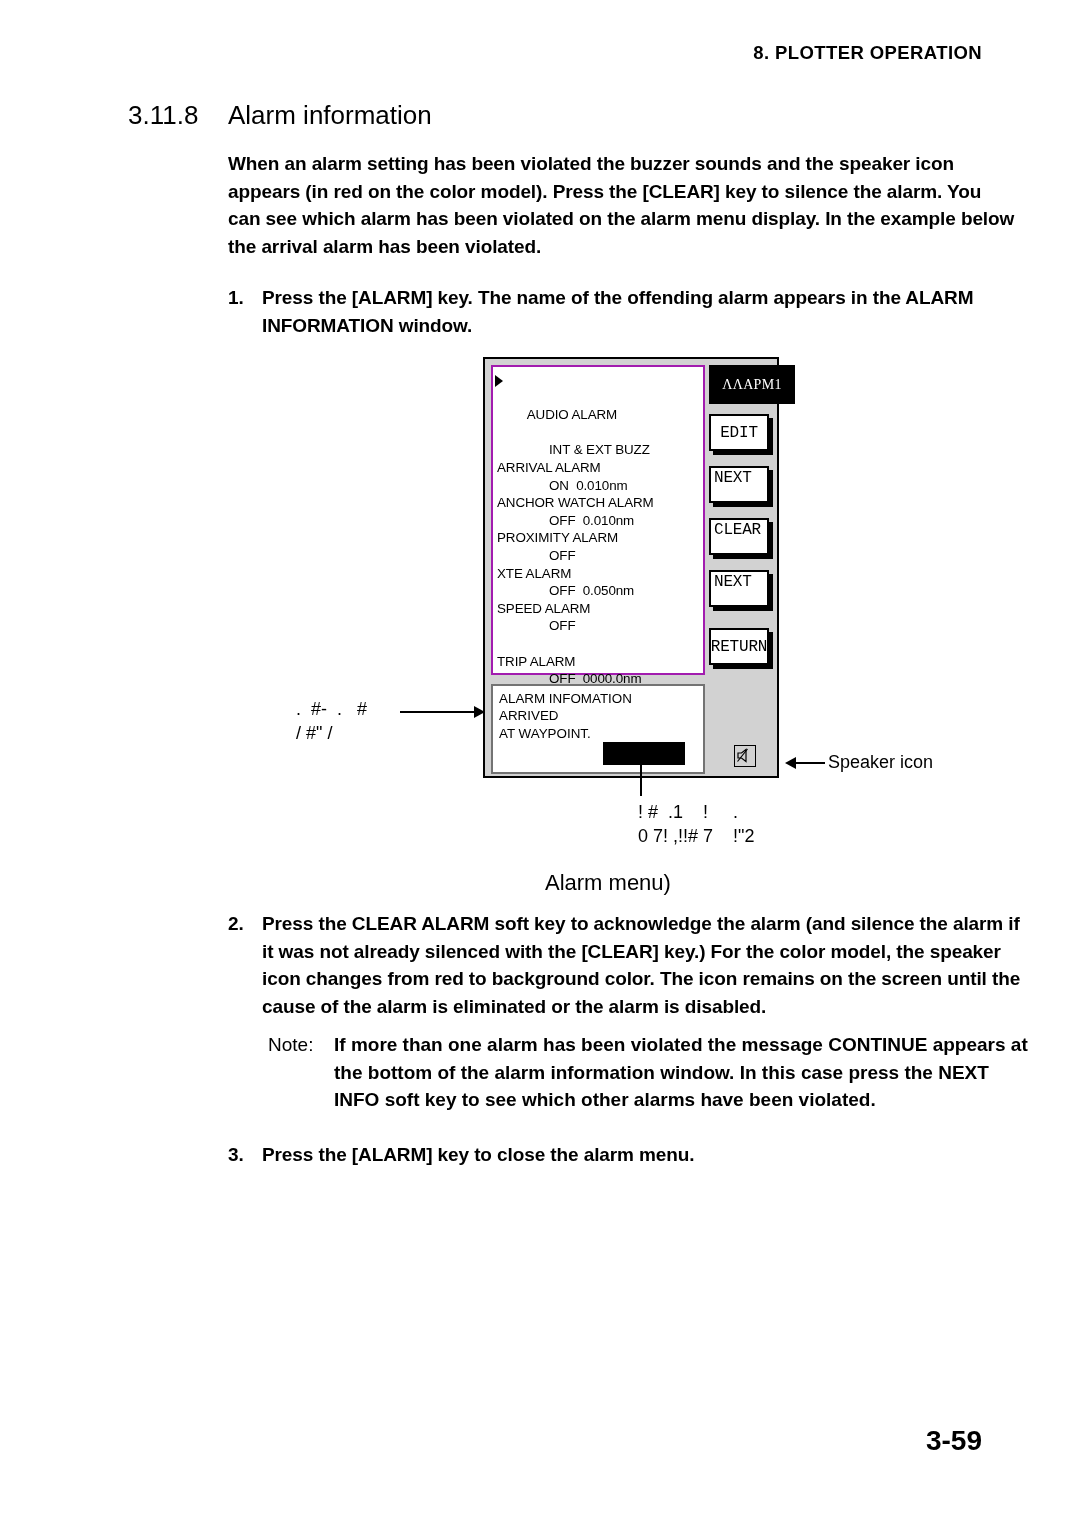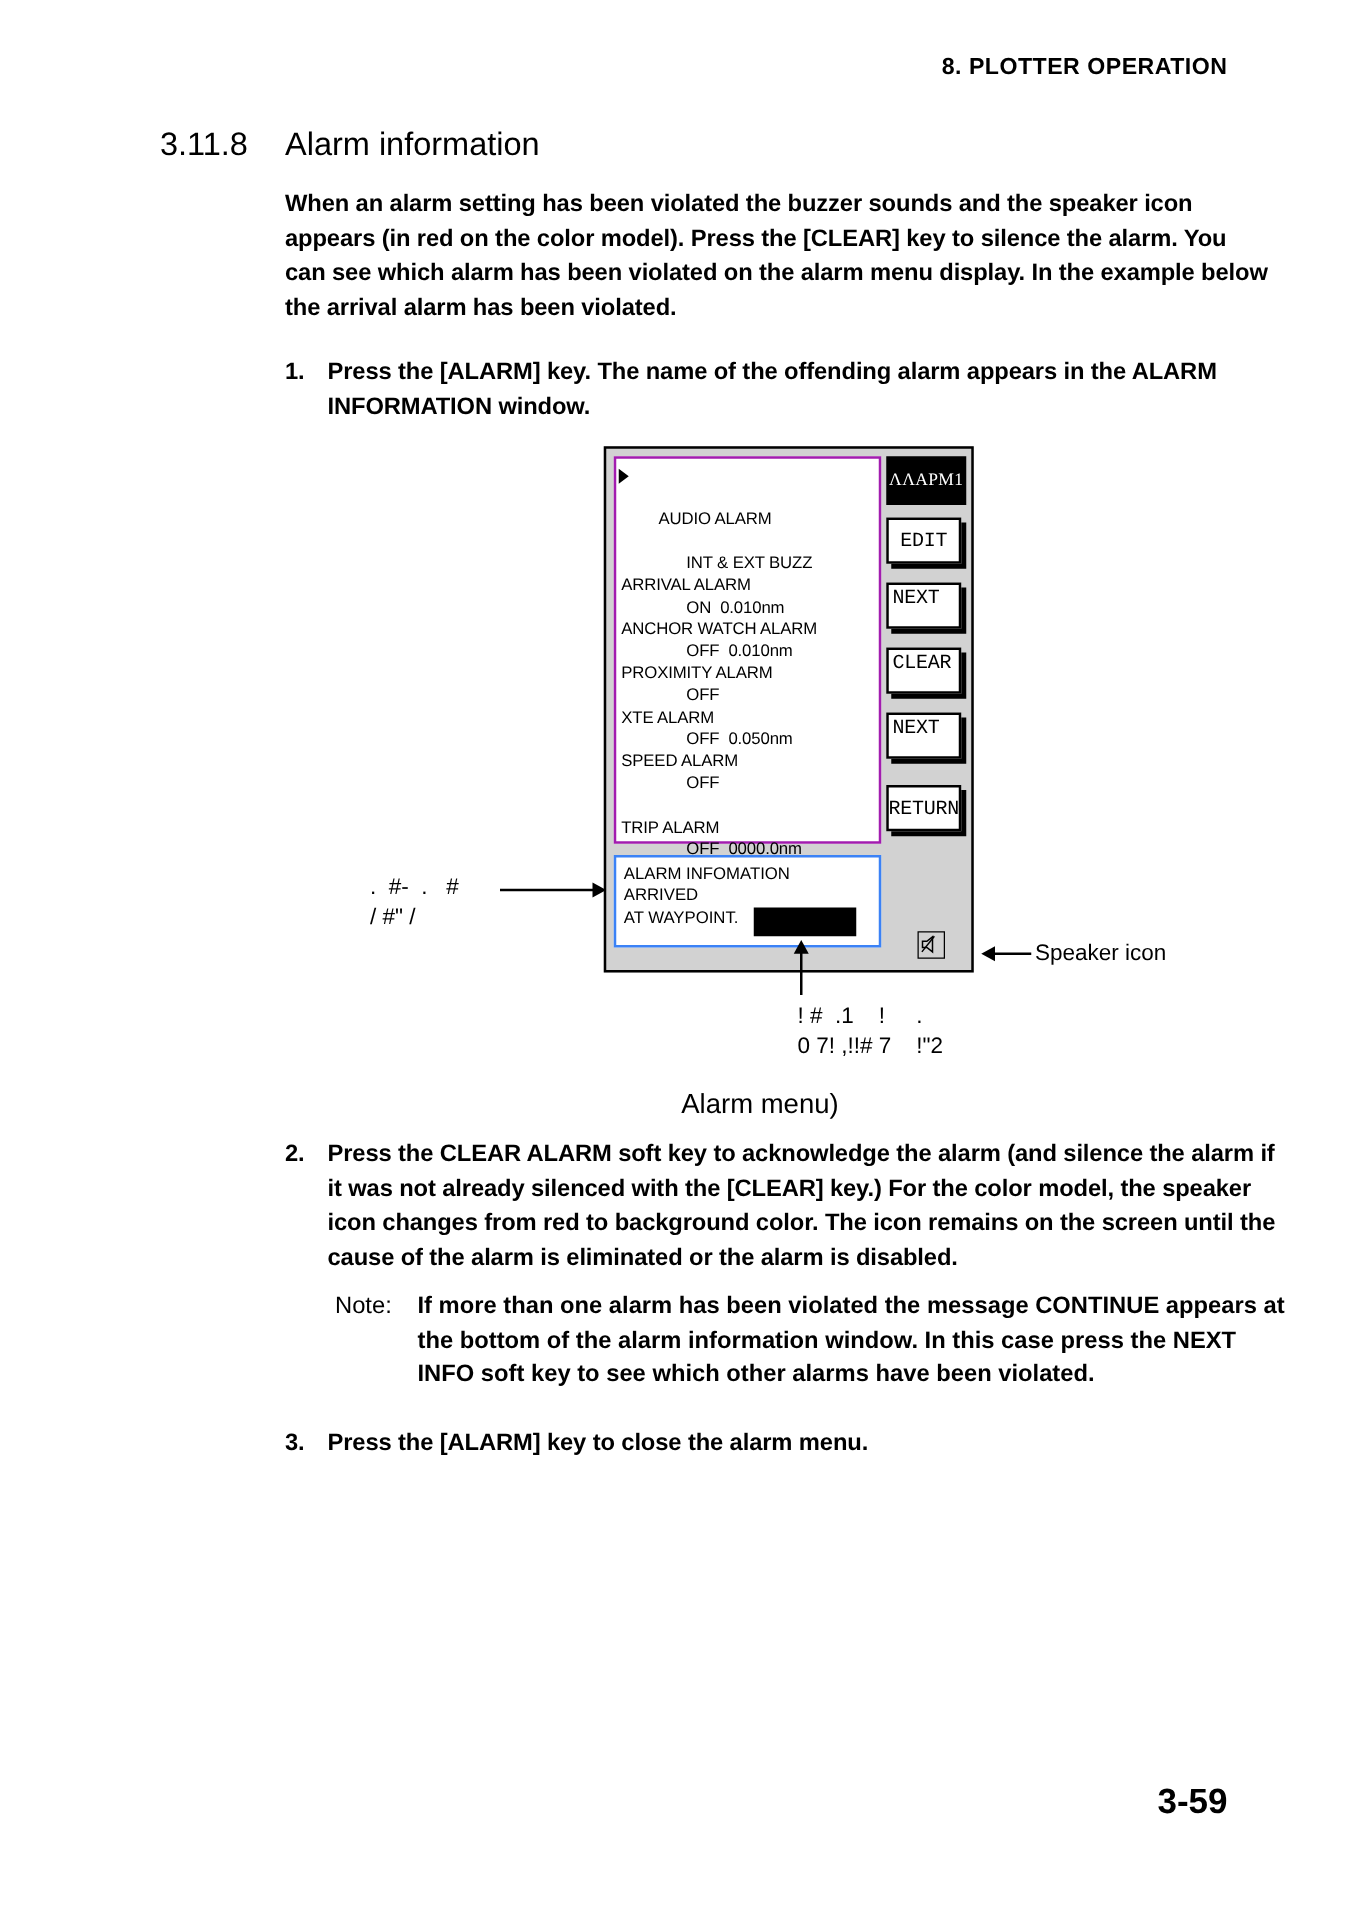--- a/index.html
+++ b/index.html
@@ -126,21 +126,21 @@
     border-top: 6px solid transparent;
     border-bottom: 6px solid transparent;
   }
   .cursor-row .label { padding-left: 8px; }
 
   
   .screen-title {
     position: absolute;
     top: 6px;
     left: 224px;
-    width: 64px;
+    width: 86px;
     height: 39px;
     background: #000000;
     color: #ffffff;
     font-family: "Liberation Serif", serif;
     font-size: 14px;
     display: flex;
     align-items: center;
     justify-content: center;
     letter-spacing: 0.3px;
   }
@@ -188,23 +188,23 @@
     justify-content: center;
     padding: 0;
   }
 
   
   .info-panel {
     position: absolute;
     top: 325px;
     left: 6px;
     width: 214px;
-    height: 74px;
+    height: 90px;
     background: #ffffff;
-    border: 2px solid #3b82f6;
+    border: 2px solid #737373;
     box-sizing: border-box;
     padding: 4px 0 0 6px;
   }
   .info-line {
     font-size: 13.4px;
     line-height: 17.4px;
     white-space: pre;
   }
   .info-blackbar {
     position: absolute;

